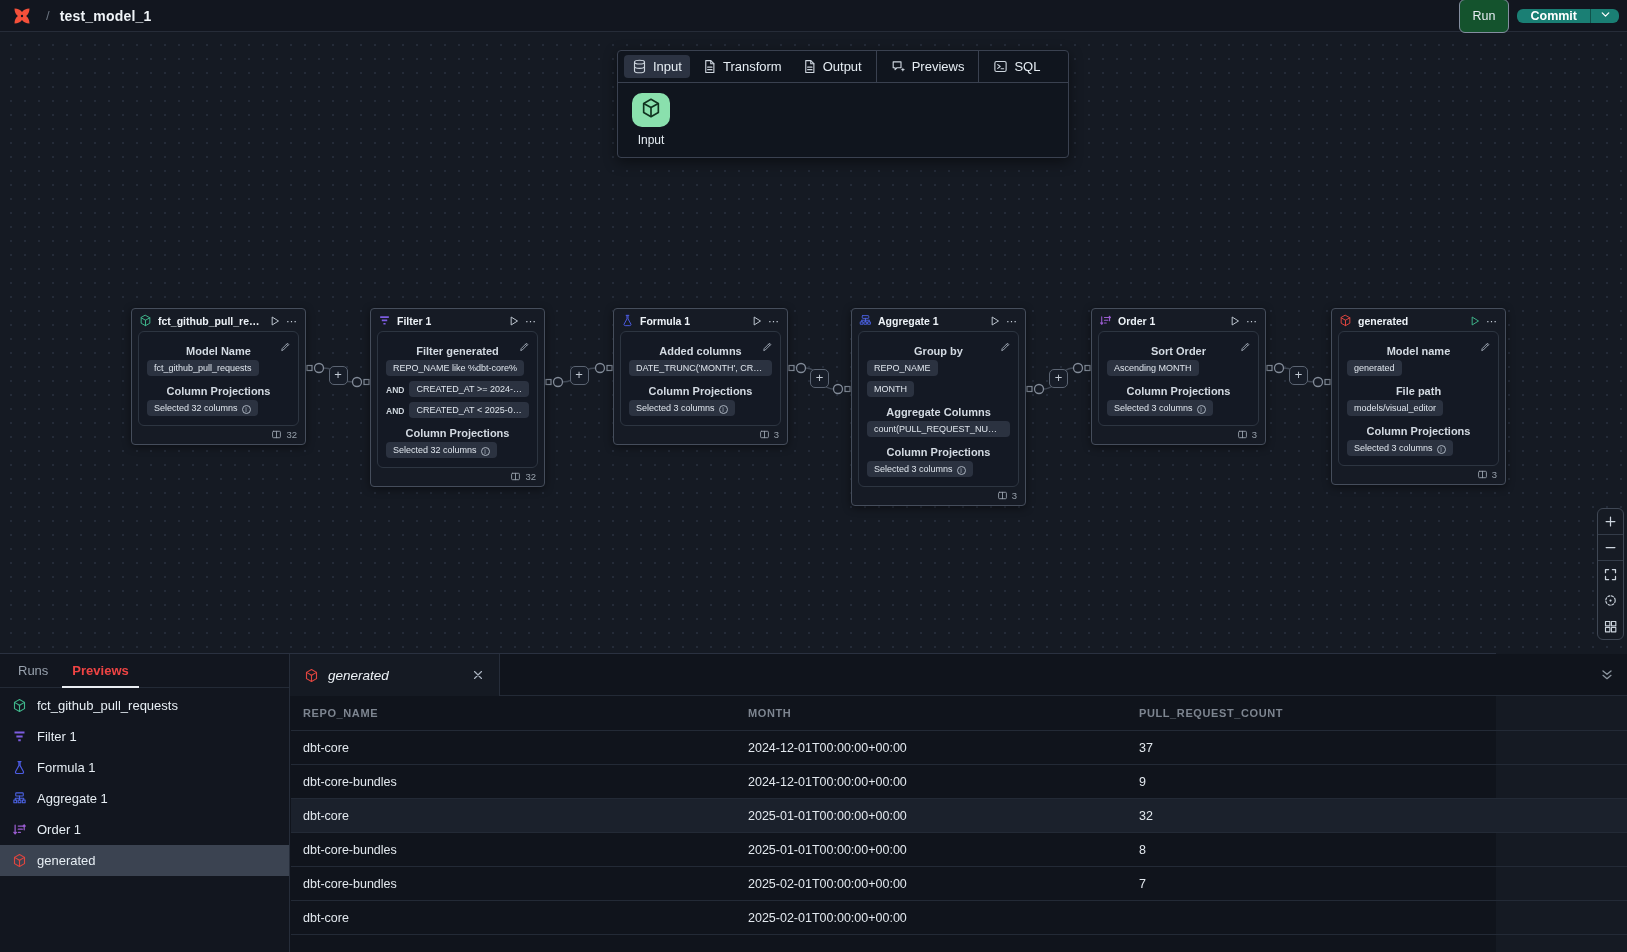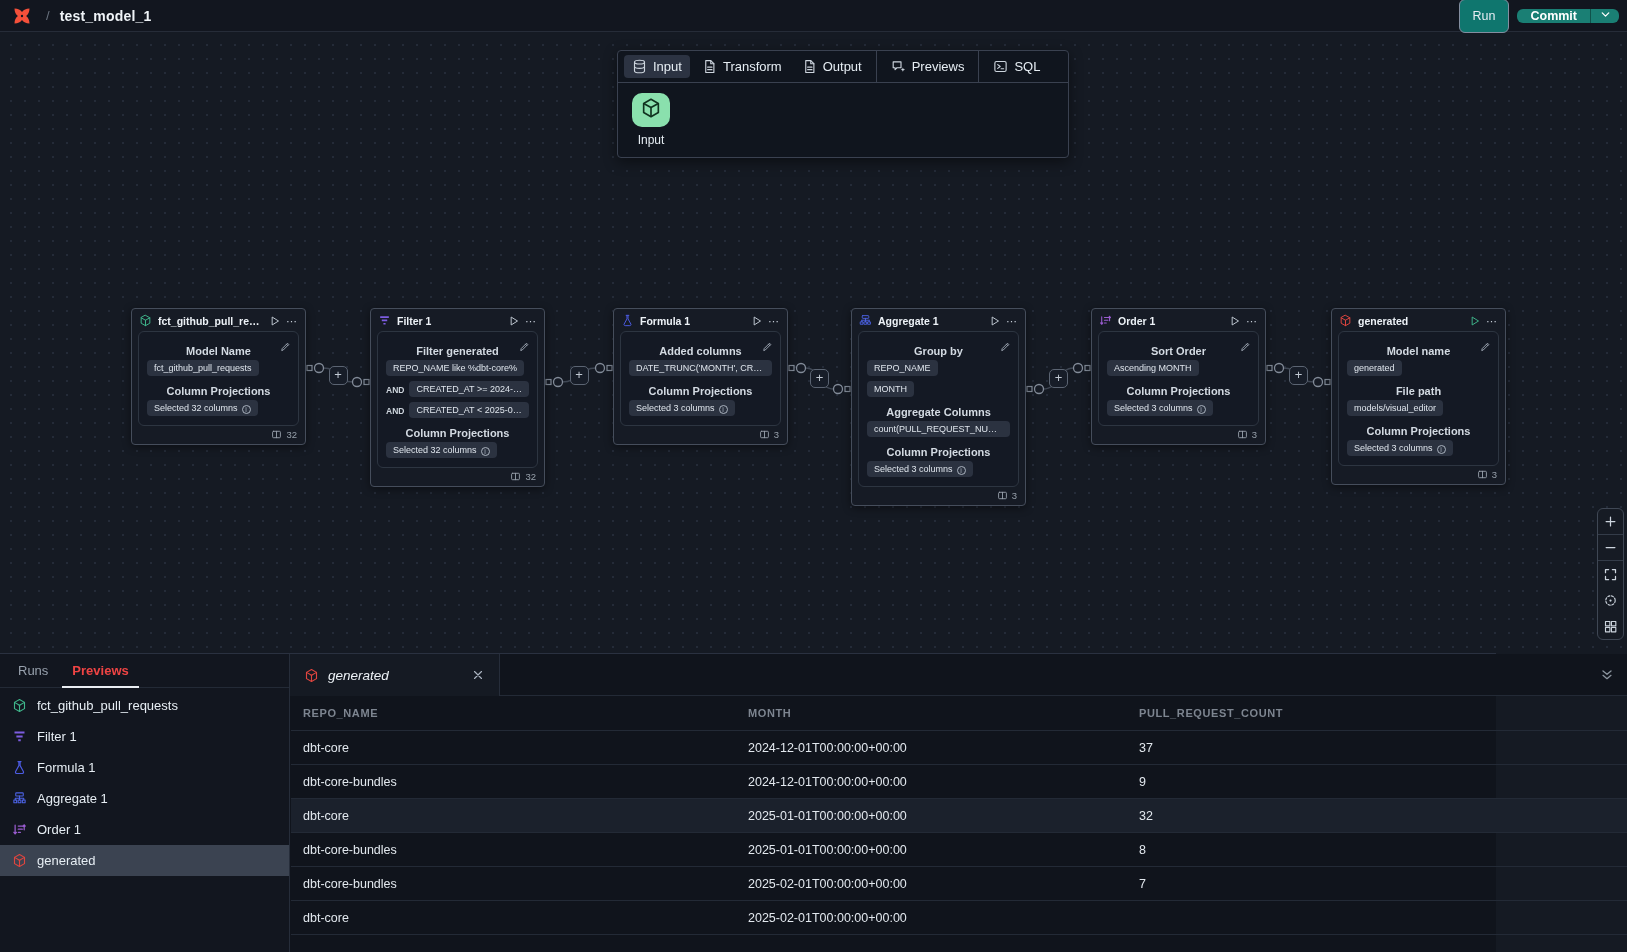--- a/index.html
+++ b/index.html
@@ -8,21 +8,21 @@
   #app { position:relative; width:1627px; height:952px; overflow:hidden; background:#151a23; }
 
   
   .topbar { position:absolute; left:0; top:0; width:1627px; height:32px; background:#12161f;
             border-bottom:1px solid #262c38; display:flex; align-items:center; padding:0 8px; z-index:30;}
   .logo { width:20px; height:20px; color:#f4503a; margin-left:4px; }
   .logo svg { width:100%; height:100%; }
   .crumb-sep { color:#6b7480; margin:0 10px 0 14px; font-size:13px; }
   .title { font-size:14px; font-weight:bold; color:#f0f4f8; letter-spacing:.2px;}
   .topbar-right { margin-left:auto; display:flex; align-items:center; gap:8px; }
-  .btn-run { height:34px; padding:0 13px; background:#0f766e; border:1px solid #848ea0; border-radius:6px;
+  .btn-run { height:34px; padding:0 13px; background:#14532d; border:1px solid #848ea0; border-radius:6px;
              color:#e6edf3; font-size:12.5px; display:flex; align-items:center; cursor:pointer;}
   .btn-commit-group { display:flex; height:14px; }
   .btn-commit { background:#1a7f74; border:none; color:#fff; font-size:12.5px; font-weight:bold;
                 padding:0 13px; border-radius:6px 0 0 6px; display:flex; align-items:center; cursor:pointer;}
   .btn-commit-caret { background:#1a7f74; border:none; border-left:1px solid rgba(0,0,0,.35); width:29px;
                 border-radius:0 6px 6px 0; color:#fff; display:flex; align-items:center; justify-content:center; cursor:pointer;}
   .btn-commit-caret svg { width:13px; height:13px; }
 
   
   .canvas { position:absolute; left:0; top:32px; width:1627px; height:621px; overflow:hidden;

